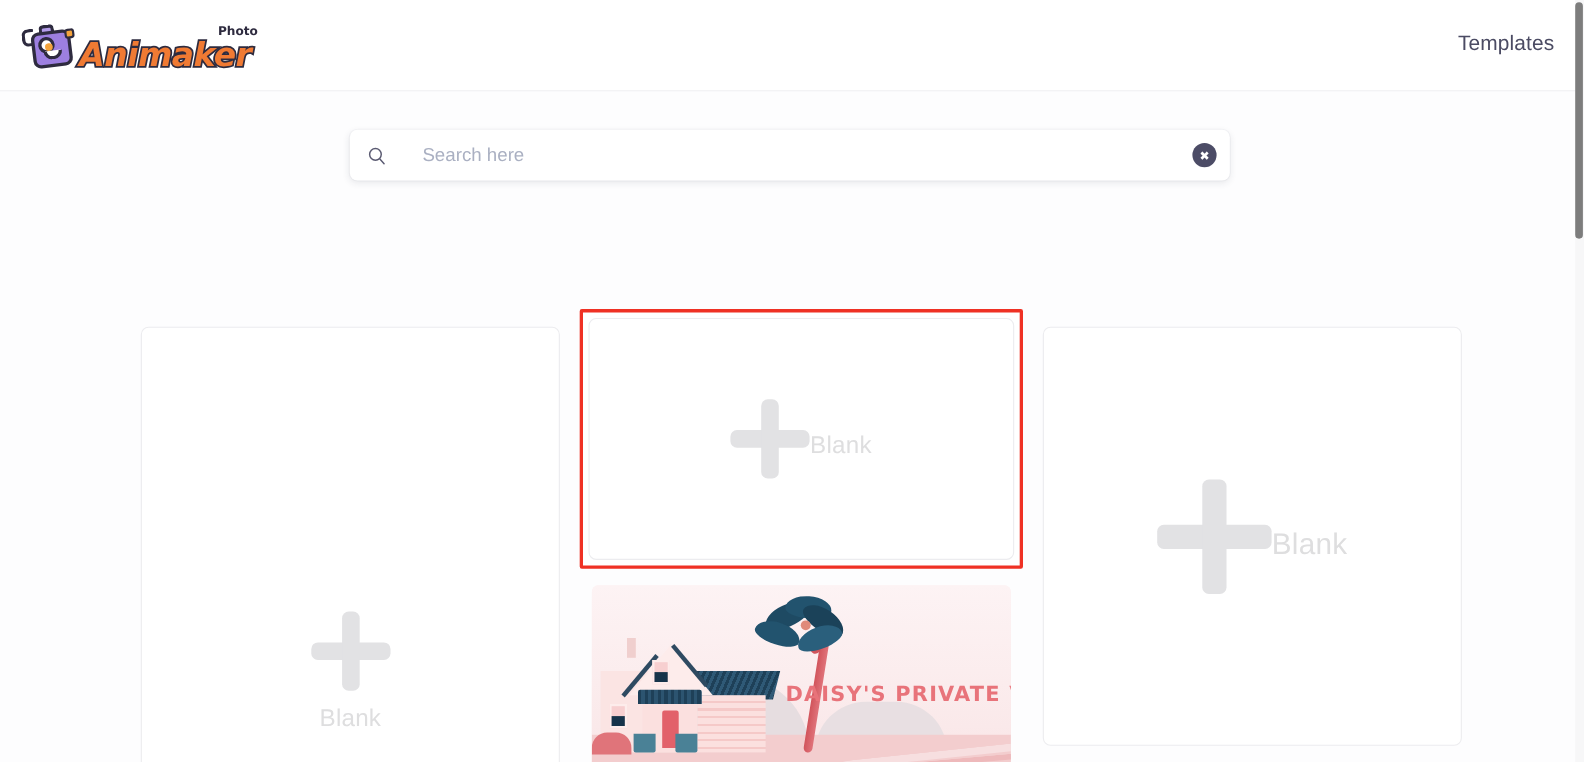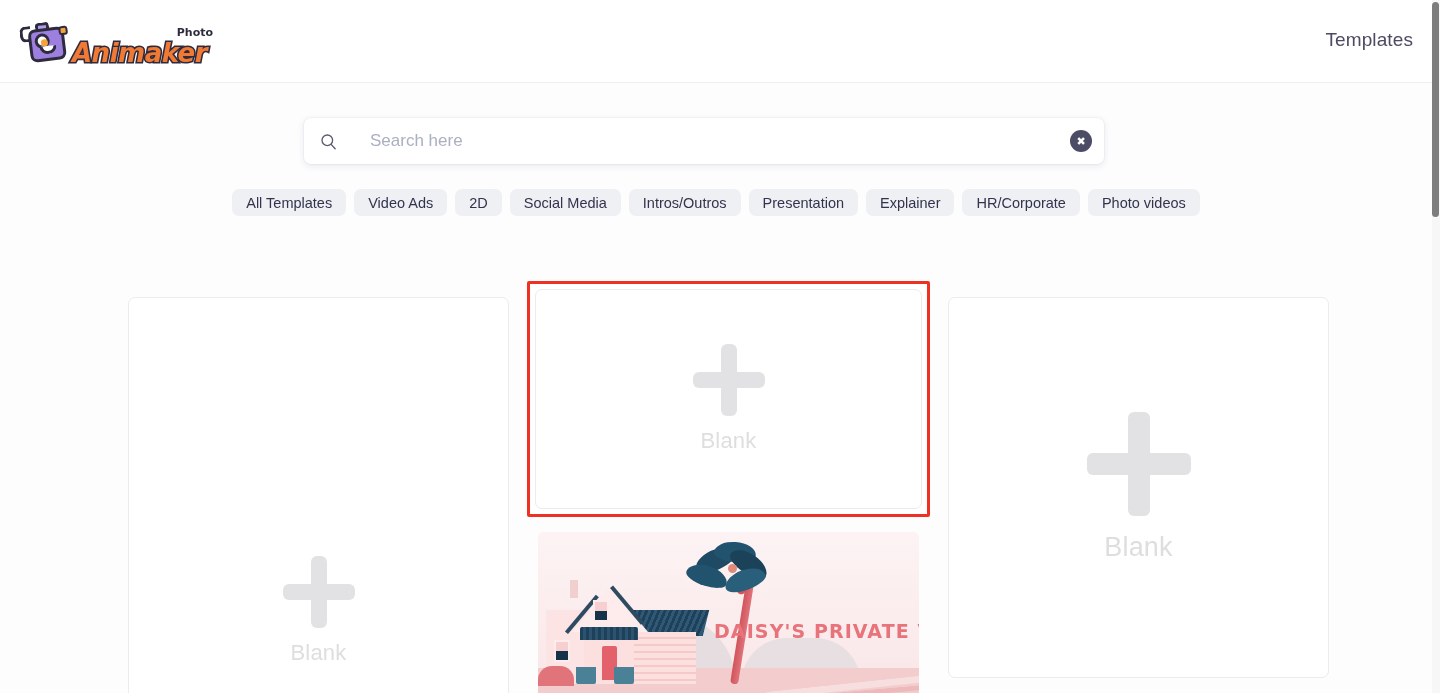--- a/index.html
+++ b/index.html
@@ -82,21 +82,21 @@
   .logo-strap {
     position: absolute; left: -3px; top: 4px;
     width: 11px; height: 16px;
     border: 3px solid #2e2b3f;
     border-radius: 6px 0 0 6px;
     border-right: none;
   }
   .logo-text-wrap { position: relative; margin-left: 2px; }
   .logo-word {
     font-family: "DejaVu Sans", sans-serif;
-    font-size: 26px;
+    font-size: 30px;
     font-weight: bold;
     font-style: italic;
     letter-spacing: -0.5px;
     color: #f07a33;
     -webkit-text-stroke: 3.2px #2e2b3f;
     paint-order: stroke fill;
     line-height: 1;
     display: block;
   }
   .logo-beta {
@@ -113,21 +113,21 @@
     right: 19px; top: 29px;
     font-size: 19px;
     color: #4b4b63;
     letter-spacing: 0.1px;
     cursor: pointer;
   }
 
   
   #search-box {
     position: absolute;
-    left: 304px; top: 118px;
+    left: 318px; top: 118px;
     width: 800px; height: 46px;
     background: #ffffff;
     border-radius: 7px;
     box-shadow: 0 2px 7px rgba(40,45,70,0.10), 0 0 0 1px rgba(40,45,70,0.03);
     display: flex; align-items: center;
   }
   #search-icon {
     margin-left: 12px; margin-right: 6px;
     width: 24px; height: 24px;
     display: flex; align-items: center; justify-content: center;
@@ -187,21 +187,21 @@
     align-items: flex-start;
   }
   .col { width: 381px; flex: none; }
 
   .card {
     background: #ffffff;
     border: 1px solid #ececef;
     border-radius: 7px;
     position: relative;
     display: flex;
-    flex-direction: column;
+    flex-direction: row;
     align-items: center;
     justify-content: center;
   }
   .card-tall { height: 405px; }
   .card-square { height: 381px; }
   .card-short { height: 220px; }
 
   .col-highlight {
     border: 3px solid #ef3124;
     border-radius: 2px;
@@ -450,31 +450,20 @@
     <span id="search-icon">
       <svg width="19" height="19" viewBox="0 0 24 24" fill="none" stroke="#5b5b72" stroke-width="1.7">
         <circle cx="10.5" cy="10.5" r="6.7"></circle>
         <line x1="15.6" y1="15.9" x2="20.4" y2="21.2" stroke-linecap="round"></line>
       </svg>
     </span>
     <input id="search-input" type="text" placeholder="Search here" style="">
     <span id="search-clear">✖</span>
   </div>
 
-  <div id="tabs">
-    <div class="tab-pill">All Templates</div>
-    <div class="tab-pill">Video Ads</div>
-    <div class="tab-pill">2D</div>
-    <div class="tab-pill">Social Media</div>
-    <div class="tab-pill">Intros/Outros</div>
-    <div class="tab-pill">Presentation</div>
-    <div class="tab-pill">Explainer</div>
-    <div class="tab-pill">HR/Corporate</div>
-    <div class="tab-pill">Photo videos</div>
-  </div>
 
   <div id="grid">
 
     <div class="col" style="margin-top:8px;">
       <div class="card card-tall">
         <div class="card-left-inner">
           <div class="plus plus-sm"></div>
           <div class="blank-label">Blank</div>
         </div>
       </div>

